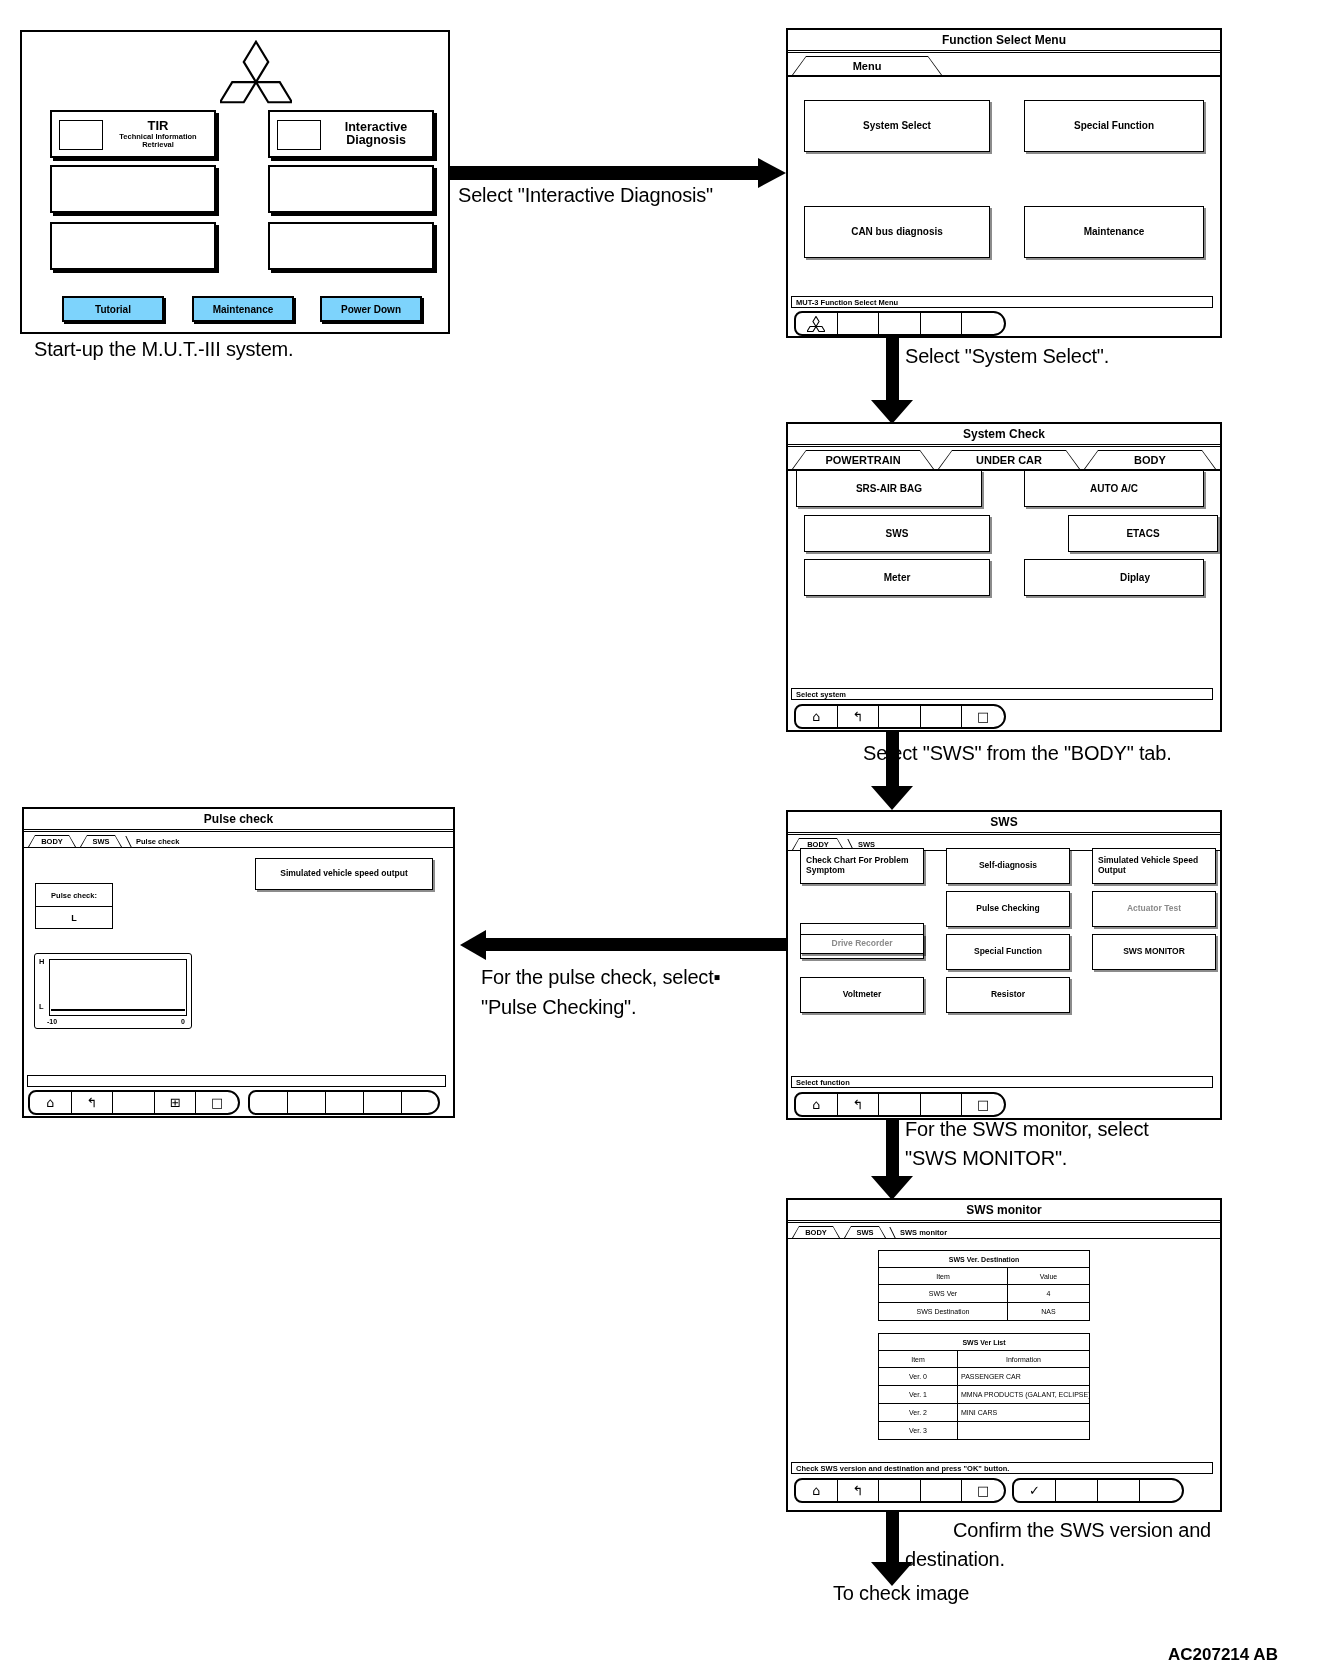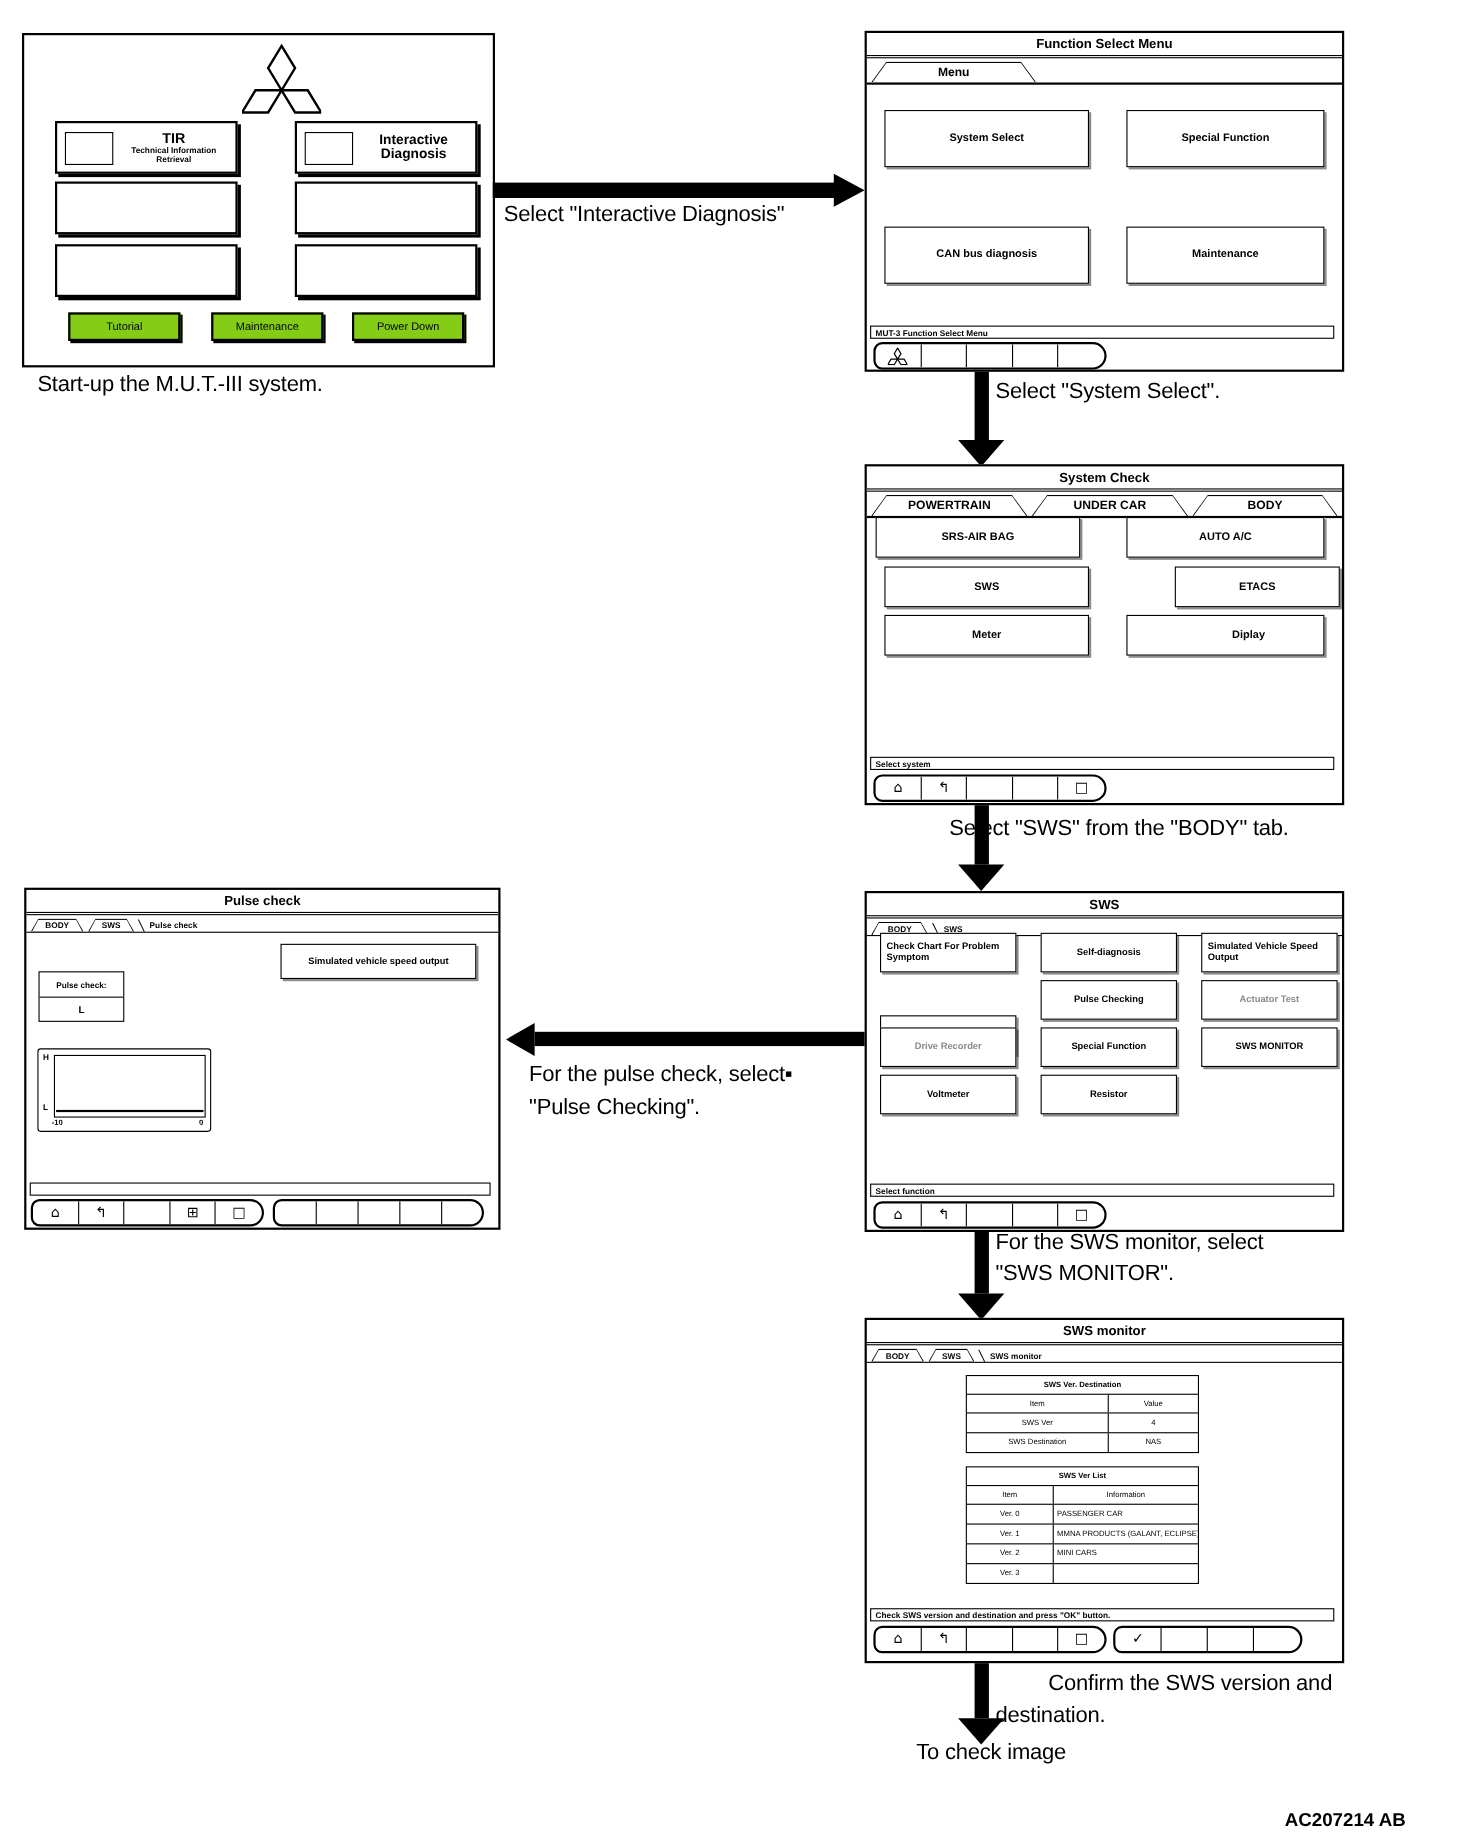--- a/index.html
+++ b/index.html
@@ -27,22 +27,22 @@
   .mbtn{position:absolute;border:1px solid #000;box-shadow:2px 2px 0 rgba(0,0,0,.45);background:#fff;
         display:flex;align-items:center;justify-content:center;text-align:center;
         font-weight:bold;font-size:10px;line-height:1.15;padding:2px;box-sizing:border-box;}
   .mbtn.sm{font-size:8.5px;}
   .mbtn.left{justify-content:flex-start;text-align:left;padding-left:5px;}
   .mbtn.dis{color:#8a8a8a;}
   .s1btn{position:absolute;border:2px solid #000;box-shadow:3px 3px 0 #000;background:#fff;box-sizing:border-box;}
   .s1btn .ibox{position:absolute;left:7px;top:8px;width:42px;height:28px;border:1px solid #000;}
   .s1txt{position:absolute;left:52px;right:2px;top:0;bottom:0;display:flex;flex-direction:column;
          align-items:center;justify-content:center;line-height:1.05;}
-  .btm{position:absolute;border:2px solid #000;box-shadow:2px 2px 0 #000;background:#84cc16;
-       display:flex;align-items:center;justify-content:center;font-weight:normal;font-size:10px;box-sizing:border-box;}
+  .btm{position:absolute;border:2px solid #000;box-shadow:2px 2px 0 #000;background:#7dd3fc;
+       display:flex;align-items:center;justify-content:center;font-weight:bold;font-size:10px;box-sizing:border-box;margin-top:12px;}
   
   .status{position:absolute;left:3px;border:1px solid #000;font-size:7.5px;font-weight:bold;
           padding:1px 4px;height:12px;line-height:10px;box-sizing:border-box;background:#fff;overflow:hidden;white-space:nowrap;}
   .tgroup{position:absolute;border:2px solid #000;border-radius:9px 14px 14px 9px;display:flex;
           height:25px;background:#fff;overflow:hidden;box-sizing:border-box;}
   .tcell{width:42px;display:flex;align-items:center;justify-content:center;border-right:1px solid #000;
          font-family:"DejaVu Sans",sans-serif;font-size:13px;box-sizing:border-box;}
   .tcell:last-child{border-right:none;}
   
   .shaft{position:absolute;background:#000;}
@@ -198,21 +198,21 @@
         <span class="slash"></span>
         <span>SWS</span>
       </div>
     </div>
     <div class="mbtn sm left" style="left:12px;top:36px;width:124px;height:36px;">Check Chart For Problem Symptom</div>
     <div class="mbtn sm" style="left:158px;top:36px;width:124px;height:36px;">Self-diagnosis</div>
     <div class="mbtn sm left" style="left:304px;top:36px;width:124px;height:36px;">Simulated Vehicle Speed Output</div>
     <div class="mbtn sm dis" style="left:12px;top:79px;width:124px;height:36px;margin-top:32px;">Data List</div>
     <div class="mbtn sm" style="left:158px;top:79px;width:124px;height:36px;">Pulse Checking</div>
     <div class="mbtn sm dis" style="left:304px;top:79px;width:124px;height:36px;">Actuator Test</div>
-    <div class="mbtn sm dis" style="left:12px;top:122px;width:124px;height:36px;">Drive Recorder</div>
+    <div class="mbtn sm dis" style="left:12px;top:122px;width:124px;height:20px;">Drive Recorder</div>
     <div class="mbtn sm" style="left:158px;top:122px;width:124px;height:36px;">Special Function</div>
     <div class="mbtn sm" style="left:304px;top:122px;width:124px;height:36px;">SWS MONITOR</div>
     <div class="mbtn sm" style="left:12px;top:165px;width:124px;height:36px;">Voltmeter</div>
     <div class="mbtn sm" style="left:158px;top:165px;width:124px;height:36px;">Resistor</div>
     <div class="status" style="top:264px;width:422px;">Select function</div>
     <div class="tgroup" style="left:6px;top:280px;width:212px;">
       <div class="tcell">
           <span>⌂</span>
         </div>
       <div class="tcell">

